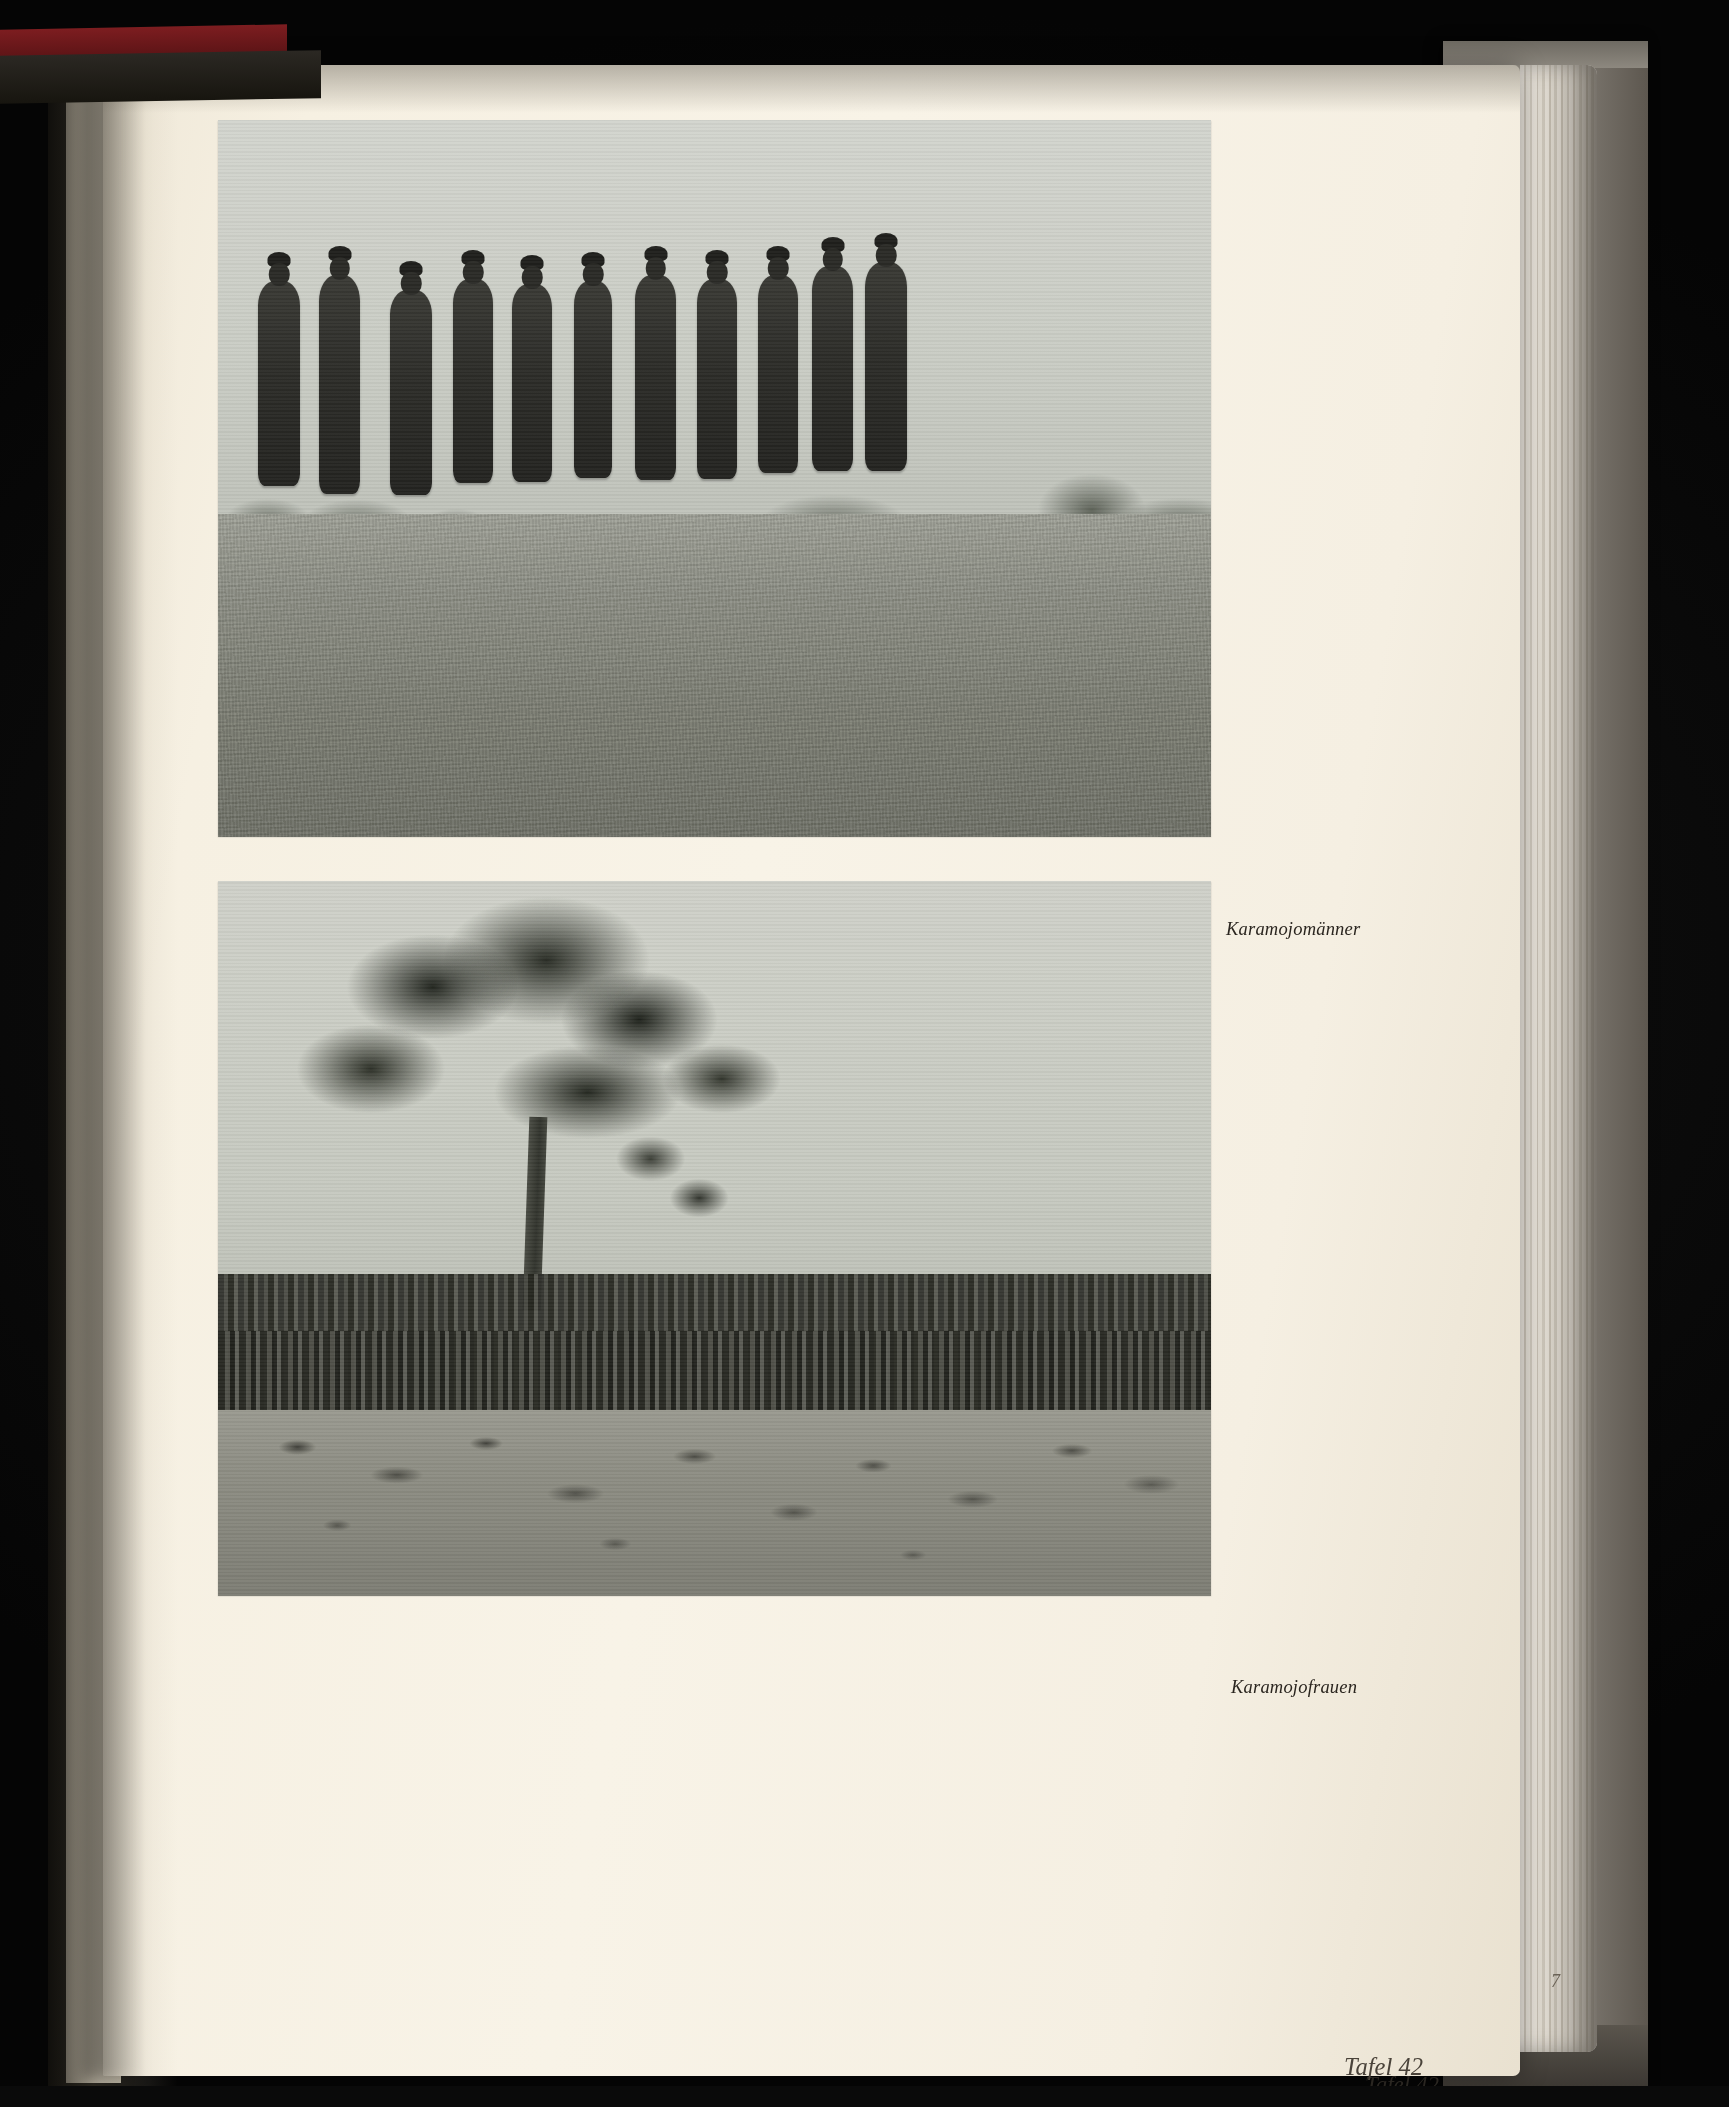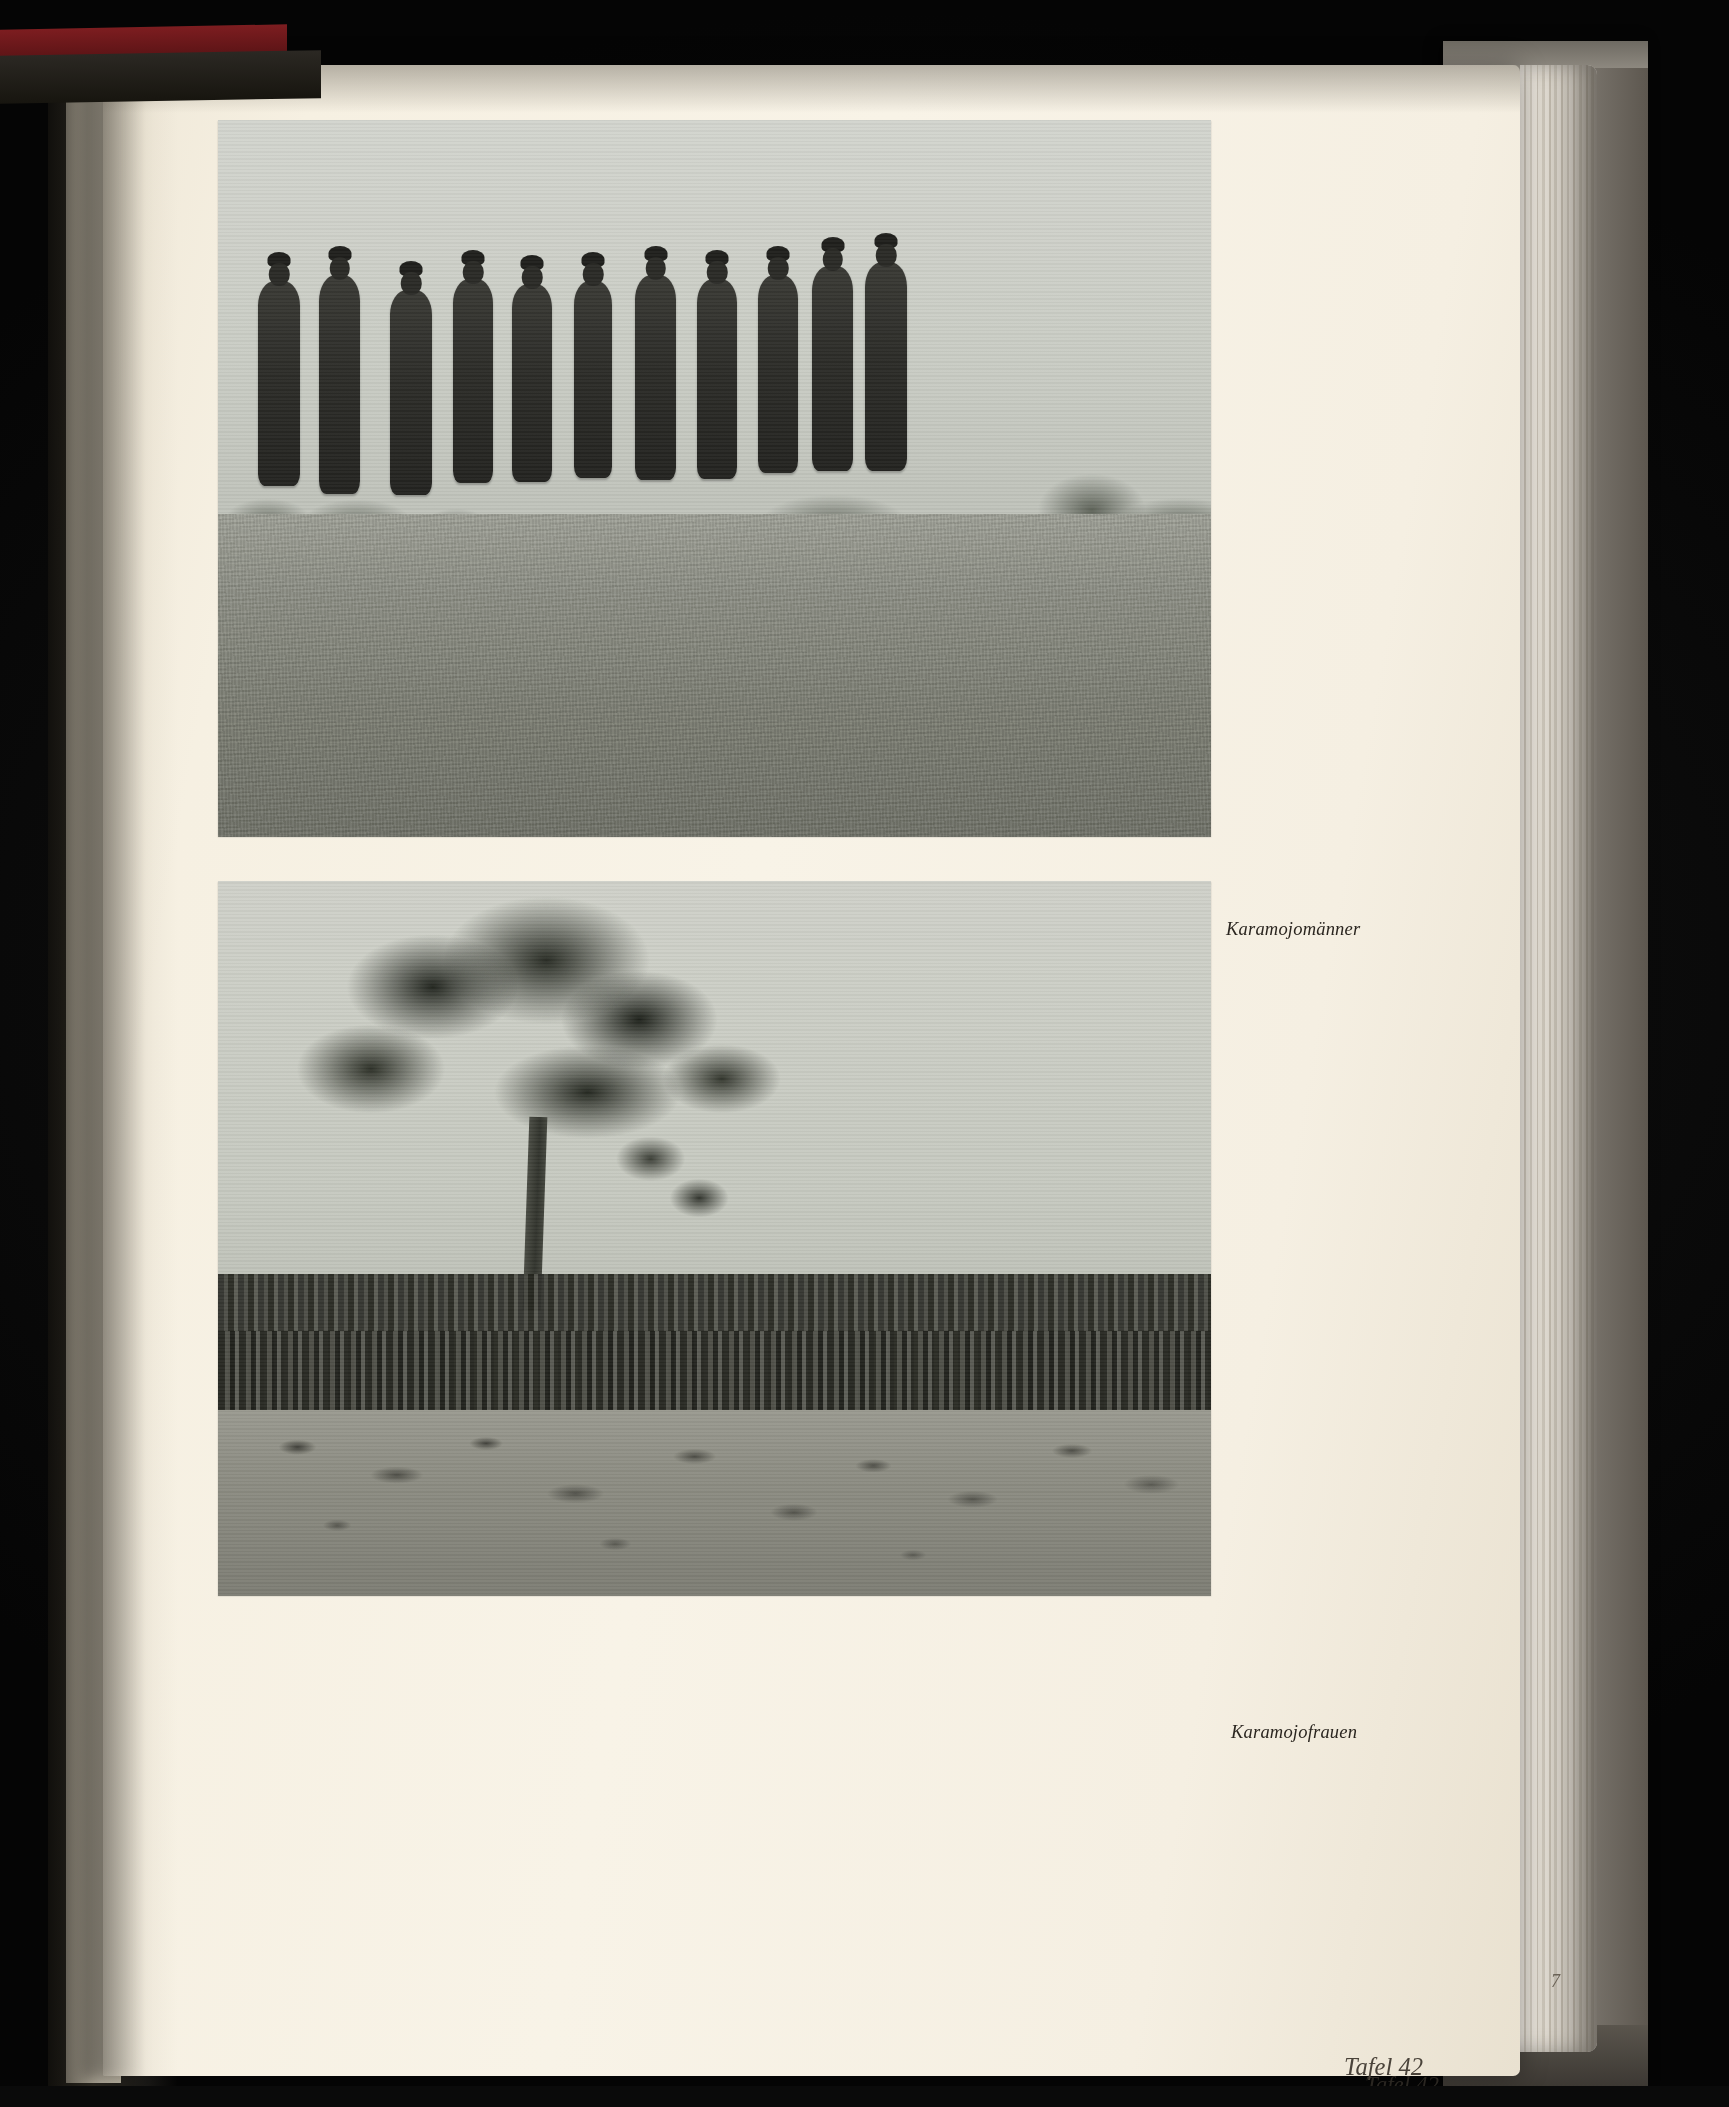--- a/index.html
+++ b/index.html
@@ -288,21 +288,21 @@
   .caption {
     position: absolute;
     font-style: italic;
     font-size: 18.5px;
     color: #2b2620;
     letter-spacing: 0.2px;
     white-space: nowrap;
     text-align: right;
   }
   #caption-top    { left: 1226px; top: 919px; }
-  #caption-bottom { left: 1231px; top: 1722px; }
+  #caption-bottom { left: 1231px; top: 1677px; }
 
   
   #page-number {
     position: absolute;
     left: 1551px; top: 1971px;
     font-size: 18px;
     color: #6a6256;
     font-style: italic;
   }
   #plate-number {

